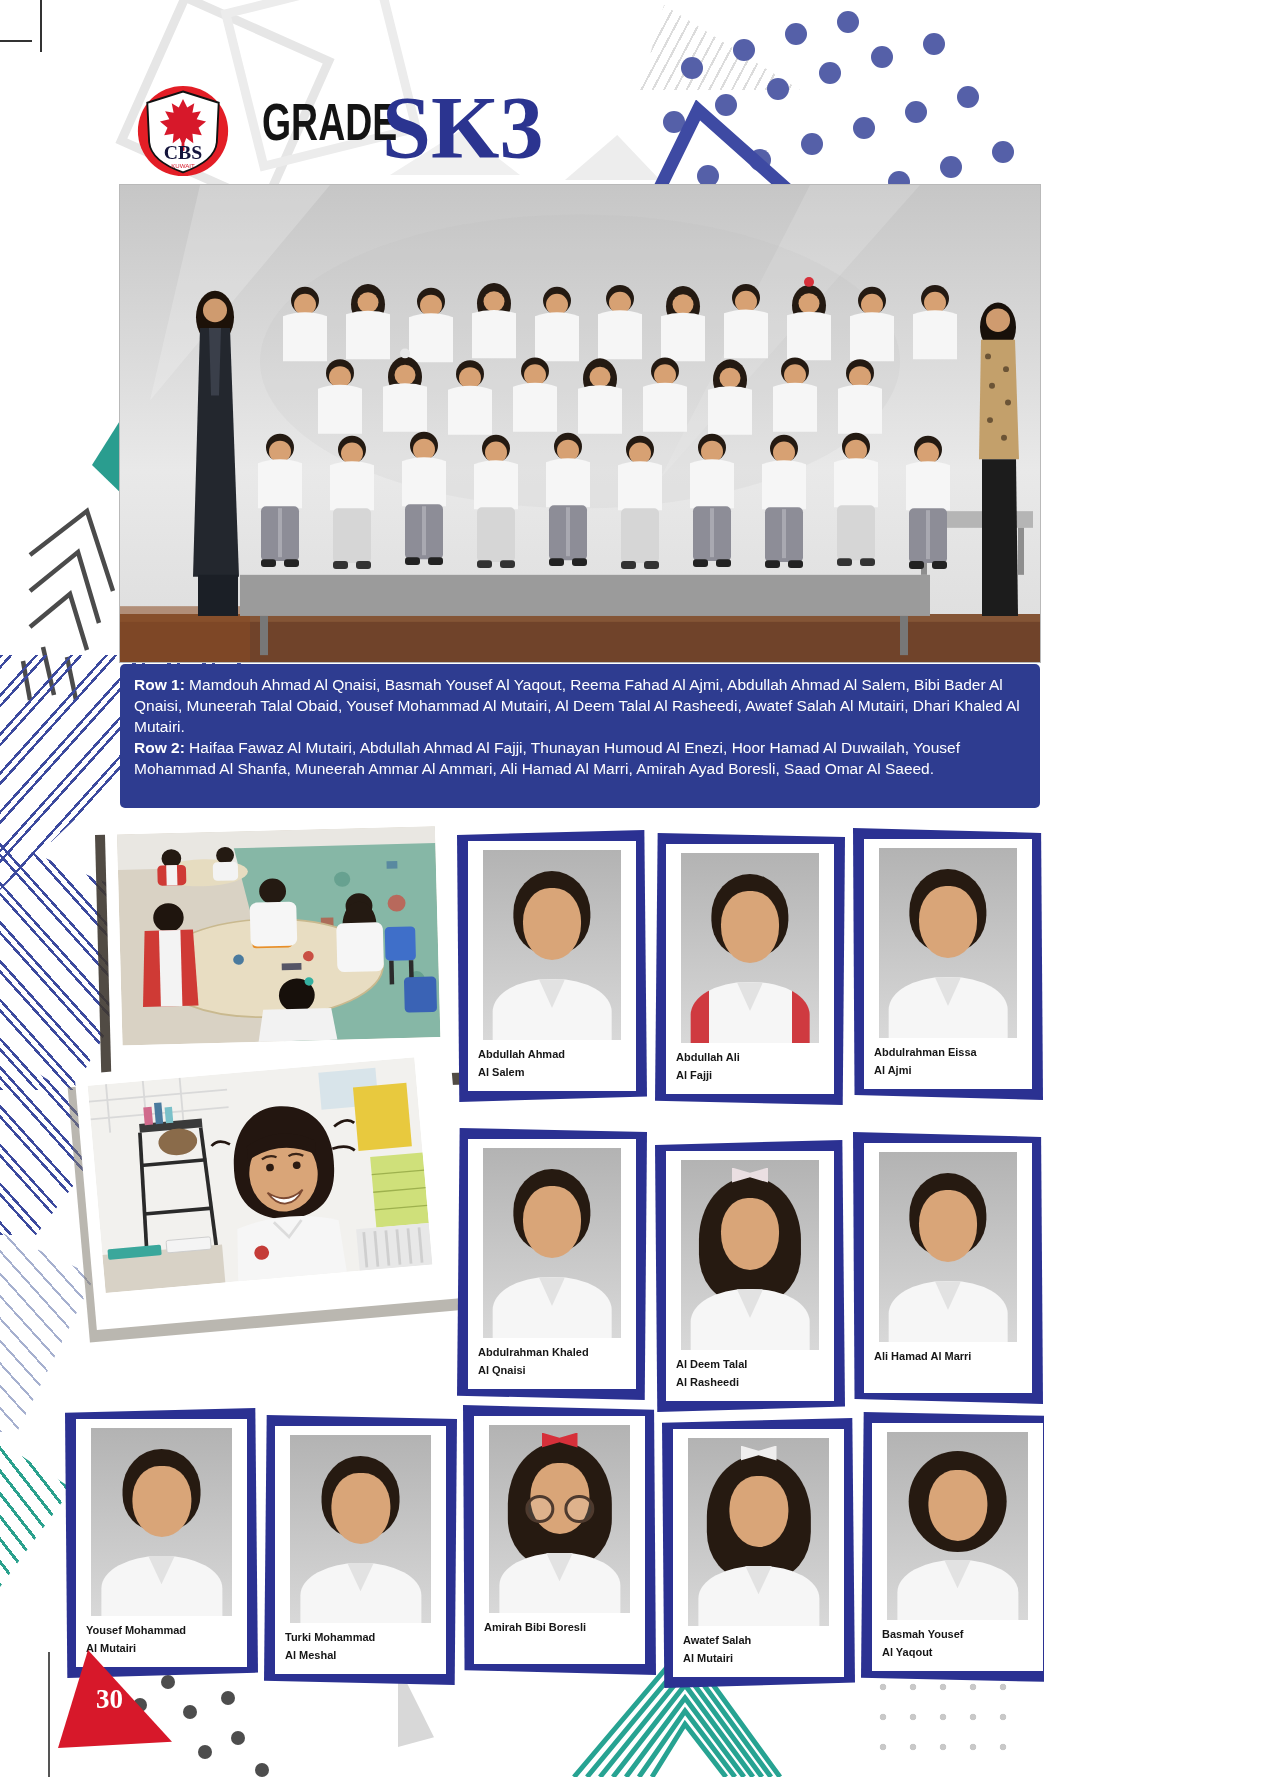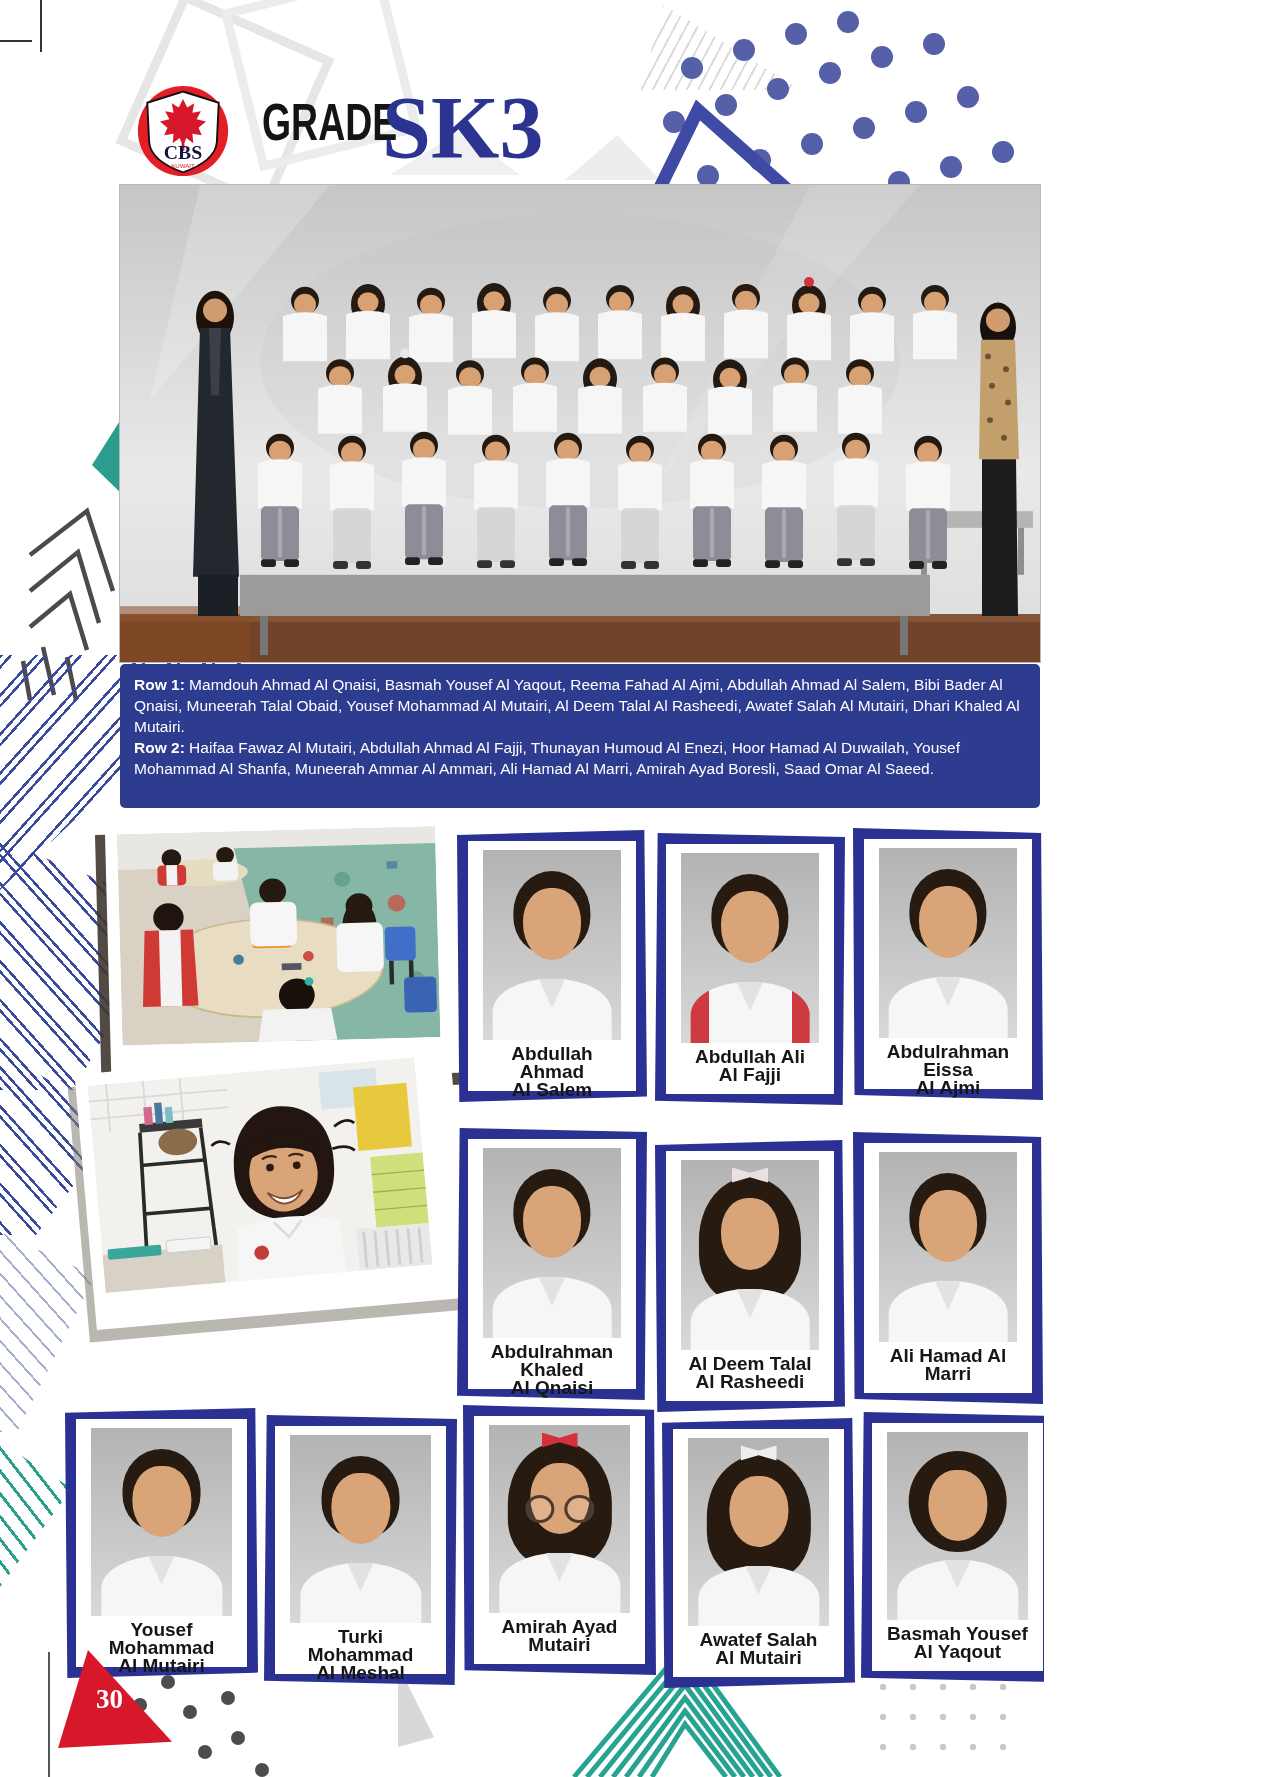--- a/index.html
+++ b/index.html
@@ -45,21 +45,21 @@
   .frame{position:absolute;width:190px;height:272px;background:#2b3192;padding:11px;
          box-sizing:border-box;z-index:3;}
   .frame.w5{width:193px;height:270px;}
   .frame.c1{clip-path:polygon(0 1.8%,98.6% 0,100% 98%,1.2% 100%);}
   .frame.c2{clip-path:polygon(1.4% 0,100% 1.5%,98.8% 100%,0 98.4%);}
   .frame.c3{clip-path:polygon(0 0,99% 1.8%,100% 100%,.8% 98.2%);}
   .mat{background:#fff;width:100%;height:100%;box-sizing:border-box;
        padding:9px 10px 5px;display:flex;flex-direction:column;align-items:stretch;}
   .photo{flex:1;min-height:0;position:relative;overflow:hidden;margin:0 5px;
          background:linear-gradient(180deg,#b3b3b3,#d8d8d8);}
-  .pname{height:41px;padding-top:5px;text-align:center;font-weight:bold;font-size:19px;
+  .pname{height:41px;padding-top:5px;font-weight:bold;font-size:11px;
          line-height:18px;color:#161616;}
 
   
   .avatar{position:absolute;inset:0;}
   .avatar i{position:absolute;display:block;}
   .av-hair{left:50%;top:11%;width:56%;height:44%;transform:translateX(-50%);
            background:#261a11;border-radius:50% 50% 44% 44%;}
   .av-face{left:50%;top:20%;width:42%;height:38%;transform:translateX(-50%);
            background:#d9a578;border-radius:46% 46% 50% 50%;}
   .av-shirt{left:50%;bottom:-4%;width:86%;height:36%;transform:translateX(-50%);
@@ -563,21 +563,21 @@
     <div class="mat">
         <div class="photo">
       <div class="avatar girl bow-red">
             <i class="av-hair"></i>
             <i class="av-face"></i>
             <i class="av-shirt"></i>
             <i class="av-bow"></i>
             <i class="av-glasses"></i>
           </div>
         </div>
-      <div class="pname"><span>Amirah Ayad Mutairi</span><br><span></span></div>
+      <div class="pname"><span>Amirah Bibi Boresli</span><br><span></span></div>
     </div>
   </div>
   <div class="frame w5 c1" style="left:662px;top:1418px;">
     <div class="mat">
         <div class="photo">
       <div class="avatar girl bow-white">
             <i class="av-hair"></i>
             <i class="av-face"></i>
             <i class="av-shirt"></i>
             <i class="av-bow"></i>

